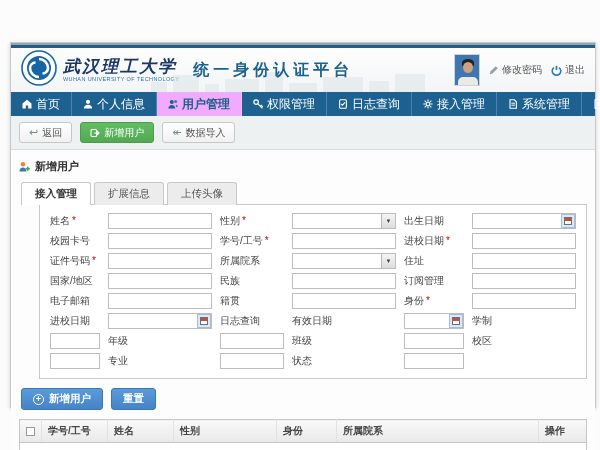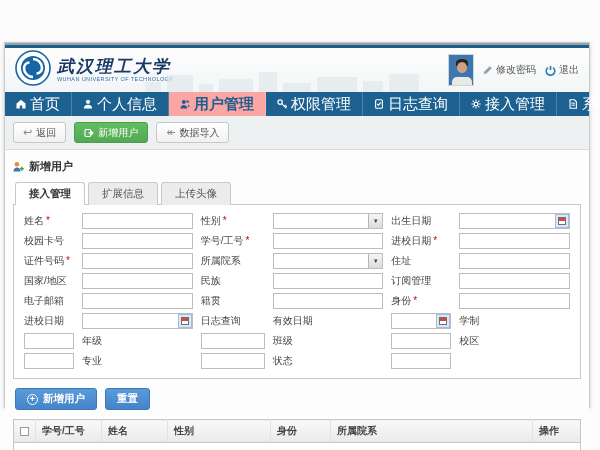--- a/index.html
+++ b/index.html
@@ -1,17 +1,17 @@
 <!DOCTYPE html>
 <html><head>
 <meta charset="utf-8">
 <style>
   * { margin:0; padding:0; box-sizing:border-box; }
   html,body { width:600px; height:450px; background:#fcfcfc; font-family:"Liberation Sans","DejaVu Sans",sans-serif; overflow:hidden; }
-  .page { position:absolute; left:4px; top:42px; width:586px; height:366px; background:#fff; border:1px solid #c6cacc; box-shadow:0 1px 4px rgba(0,0,0,.18); }
+  .page { position:absolute; left:10px; top:42px; width:586px; height:366px; background:#fff; border:1px solid #c6cacc; box-shadow:0 1px 4px rgba(0,0,0,.18); }
   .topline1 { height:2px; background:#93a5ae; }
   .topline2 { height:3px; background:#205e88; }
 
   
   header { position:relative; height:44px; background:linear-gradient(#fdfdfd,#f3f5f6); display:flex; align-items:center; padding:0 10px; overflow:hidden; }
   .skyline { position:absolute; bottom:0; left:140px; display:flex; align-items:flex-end; gap:6px; opacity:.55; }
   .skyline i { display:block; background:#dde5ea; }
   .logo { flex:0 0 auto; margin-right:6px; }
   .uni { display:flex; flex-direction:column; line-height:1; }
   .uni-cn { font-family:"DejaVu Serif","Liberation Serif",serif; font-style:italic; font-weight:bold; font-size:17px; color:#1a3767; letter-spacing:2px; white-space:nowrap; }
@@ -19,38 +19,38 @@
   .platform-title { font-size:16px; font-weight:bold; color:#1d6191; letter-spacing:4px; margin-left:14px; white-space:nowrap; position:relative; z-index:1; }
   .header-right { margin-left:auto; display:flex; align-items:center; gap:9px; position:relative; z-index:1; }
   .avatar { width:26px; height:32px; background:#3f76b0; border:1px solid #cfd4d6; position:relative; overflow:hidden; }
   .avatar .hair { position:absolute; left:7px; top:4px; width:12px; height:7px; border-radius:50% 50% 0 0; background:#26231f; }
   .avatar .face { position:absolute; left:8px; top:7px; width:10px; height:11px; border-radius:50%; background:#cda183; }
   .avatar .shirt { position:absolute; left:3px; bottom:0; width:20px; height:8px; border-radius:5px 5px 0 0; background:#e9e9e6; }
   .hlink { display:flex; align-items:center; gap:3px; font-size:10px; color:#555; cursor:pointer; white-space:nowrap; }
 
   
   nav { height:24px; background:#1d6191; display:flex; }
-  .nav-item { display:flex; align-items:center; gap:4px; padding:0 11px; font-size:15px; color:#fff; border-right:1px solid rgba(255,255,255,.22); cursor:pointer; white-space:nowrap; }
-  .nav-item.active { background:#fca5a5; color:#1d5f8c; font-weight:bold; }
+  .nav-item { display:flex; align-items:center; gap:4px; padding:0 11px; font-size:12px; color:#fff; border-right:1px solid rgba(255,255,255,.22); cursor:pointer; white-space:nowrap; }
+  .nav-item.active { background:#f0abfc; color:#1d5f8c; font-weight:bold; }
   .nav-item svg { flex:0 0 auto; }
 
   
   .toolbar { background:#eef1f1; padding:6px 8px; border-bottom:1px solid #d8dbdc; display:flex; gap:8px; align-items:center; }
   .btn { display:inline-flex; align-items:center; gap:4px; font-size:10px; height:21px; padding:0 9px; border-radius:3px; cursor:pointer; }
   .btn-light { background:linear-gradient(#ffffff,#f1f1f1); border:1px solid #c7c7c7; color:#555; }
   .btn-light .aicon { color:#7b8b97; font-size:11px; line-height:1; }
   .btn-green { background:linear-gradient(#62bd62,#53a953); border:1px solid #4a9e4a; color:#fff; }
 
   
   .main { padding:6px 8px 0; background:#fdfdfd; }
   .section-title { display:flex; align-items:center; gap:5px; font-size:11px; font-weight:bold; color:#333; padding:3px 0 7px; }
   .tabs { display:flex; gap:3px; padding-left:2px; position:relative; z-index:2; }
   .tab { font-size:10.5px; padding:4px 13px 3px; background:#ececec; border:1px solid #c9c9c9; border-bottom:none; border-radius:3px 3px 0 0; color:#555; cursor:pointer; position:relative; top:1px; }
   .tab.active { background:#fff; color:#333; font-weight:bold; padding-bottom:4px; }
-  .form-box { border:1px solid #c9c9c9; background:#fff; padding:8px 10px 9px; position:relative; z-index:1; }
+  .form-box { border:1px solid #c9c9c9; background:#fff; padding:8px 10px 9px; position:relative; z-index:1;margin-left:20px; }
   .form-grid { display:grid; grid-template-columns:50px minmax(0,1fr) 64px minmax(0,1fr) 60px minmax(0,1fr); column-gap:8px; row-gap:4px; align-items:center; }
   .f-label { font-size:10px; color:#444; white-space:nowrap; }
   .f-label .req { color:#cc0000; margin-left:2px; }
   .f-input { width:100%; height:16px; border:1px solid #bdbdbd; font-size:10px; padding:0 3px; background:#fff; color:#333; }
   .f-wrap { position:relative; height:16px; }
   .f-wrap .f-input { position:absolute; inset:0; }
   .sel-btn { position:absolute; right:1px; top:1px; bottom:1px; width:14px; background:linear-gradient(#f5f5f5,#dcdcdc); border-left:1px solid #b5b5b5; display:flex; align-items:center; justify-content:center; font-size:6px; color:#444; cursor:pointer; }
   .cal-btn { position:absolute; right:1px; top:1px; width:14px; height:14px; background:#dbe8f7; border:1px solid #a3bedd; display:flex; align-items:center; justify-content:center; cursor:pointer; }
   .cal-glyph { width:8px; height:8px; border:1px solid #6f6f6f; background:linear-gradient(180deg,#cf4a3d 0,#cf4a3d 3px,#fff 3px); }
 
@@ -89,20 +89,21 @@
         <circle cx="18" cy="18" r="17" fill="#fff" stroke="#1565a7" stroke-width="1.6"></circle>
         <circle cx="18" cy="18" r="12" fill="#1565a7"></circle>
         <path d="M18 9 a9 9 0 0 1 9 9 a5.5 5.5 0 0 1 -5.5 5.5" stroke="#fff" stroke-width="2.6" fill="none"></path>
         <path d="M18 27 a9 9 0 0 1 -9 -9 a5.5 5.5 0 0 1 5.5 -5.5" stroke="#fff" stroke-width="2.6" fill="none"></path>
       </svg>
     </span>
     <span class="uni">
       <span class="uni-cn">武汉理工大学</span>
       <span class="uni-en">WUHAN UNIVERSITY OF TECHNOLOGY</span>
     </span>
+    <span class="platform-title">统一身份认证平台</span>
     <span class="header-right">
       <span class="avatar">
           <span class="hair"></span>
           <span class="face"></span>
           <span class="shirt"></span>
         </span>
       <span class="hlink">
         <svg width="10" height="10" viewBox="0 0 10 10">
             <path d="M6.8 1.2l2 2-5.4 5.4-2.7.7.7-2.7z" fill="#93a1ab"></path>
           </svg>

